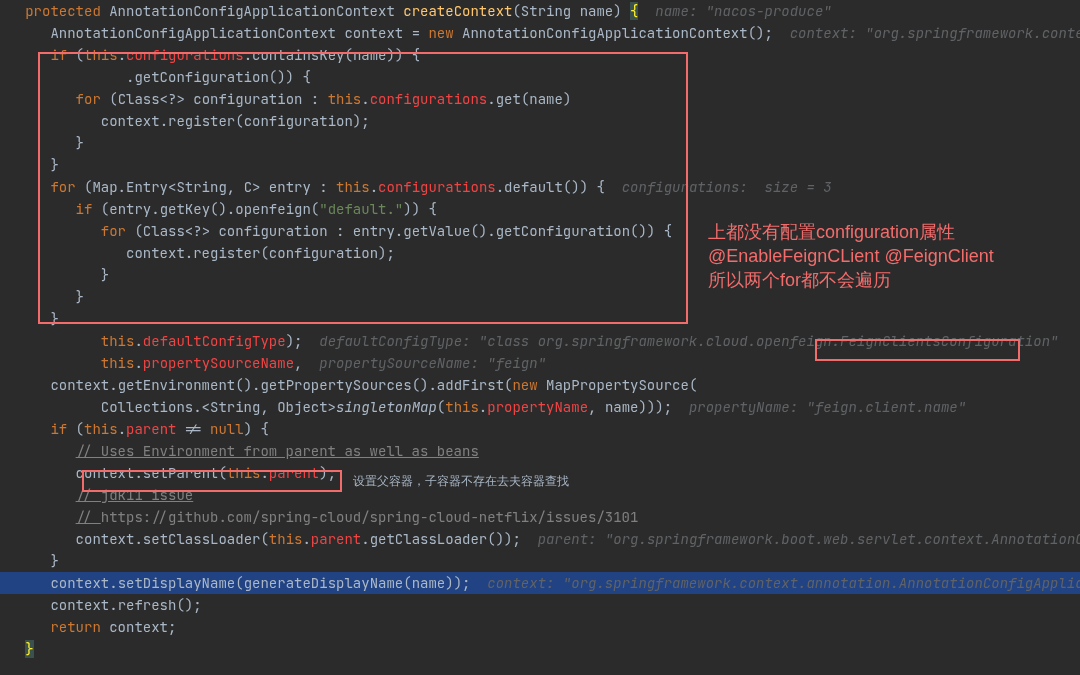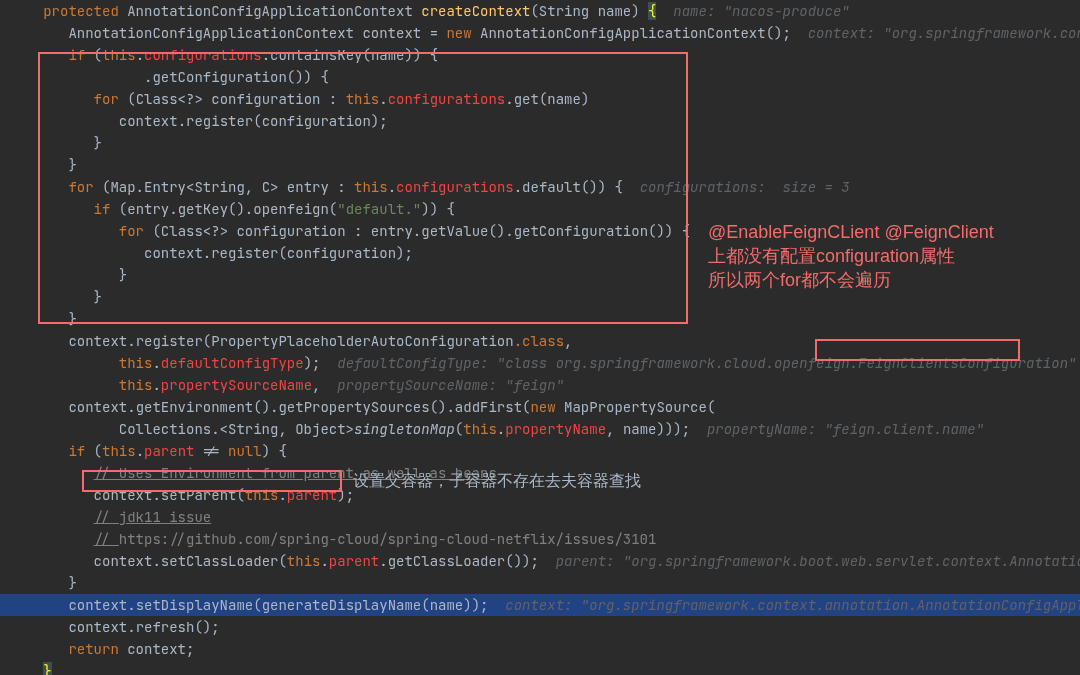--- a/index.html
+++ b/index.html
@@ -14,21 +14,20 @@
     height: 675px;
     position: relative;
     white-space: nowrap;
   }
   .code-area {
     position: relative;
     padding: 0;
   }
   .line {
     position: relative;
-    padding-left: 18px;
     height: 22px;
   }
   .line.highlighted {
     background: #214283;
   }
   .kw { color: #cc7832; }         
   .type { color: #a9b7c6; }
   .method-decl { color: #ffc66d; }
   .str { color: #6a8759; }        
   .this { color: #cc7832; }
@@ -51,39 +50,39 @@
     color: #f36c6c;
     font-size: 18px;
     line-height: 24px;
     font-family: "PingFang SC", "Microsoft YaHei", sans-serif;
     z-index: 6;
     white-space: nowrap;
   }
   .annotation-cn {
     position: absolute;
     color: #a9b7c6;
-    font-size: 16px;
+    font-size: 12px;
     line-height: 22px;
     font-family: "PingFang SC", "Microsoft YaHei", sans-serif;
     z-index: 6;
   }
   span { white-space: pre; }
 </style>
 </head>
 <body>
 
 <div class="code-area">
 
   <div class="red-box" style="left:38px; top:52px; width:650px; height:272px;"></div>
   <div class="red-box" style="left:815px; top:339px; width:205px; height:22px;"></div>
   <div class="red-box" style="left:82px; top:470px; width:260px; height:22px;"></div>
 
   <div class="annotation" style="left:708px; top:220px;">
+    <div>上都没有配置configuration属性</div>
     <div>@EnableFeignCLient @FeignClient</div>
-    <div>上都没有配置configuration属性</div>
     <div>所以两个for都不会遍历</div>
   </div>
 
   <div class="annotation-cn" style="left:353px; top:470px;">
     <span>设置父容器，子容器不存在去夫容器查找</span>
   </div>
 
   <div class="line">
     <span>   </span><span class="kw">protected</span><span> </span><span class="type">AnnotationConfigApplicationContext</span><span> </span><span class="method-decl">createContext</span><span class="punct">(</span><span class="type">String</span><span> </span><span class="param">name</span><span class="punct">)</span><span> </span><span class="brace-hl">{</span><span>  </span><span class="hint">name: "nacos-produce"</span>
   </div>
@@ -137,23 +136,20 @@
   </div>
 
   <div class="line">
     <span>         </span><span>}</span>
   </div>
 
   <div class="line">
     <span>      </span><span>}</span>
   </div>
 
-  <div class="line">
-    <span>      </span><span>context</span><span>.</span><span>register</span><span>(</span><span>PropertyPlaceholderAutoConfiguration</span><span class="kw">.class</span><span>,</span>
-  </div>
 
   <div class="line">
     <span>            </span><span class="this">this</span><span>.</span><span class="field">defaultConfigType</span><span>);  </span><span class="hint">defaultConfigType: "class org.springframework.cloud.openfeign.</span><span class="hint">FeignClientsConfiguration</span><span class="hint">"</span>
   </div>
 
   <div class="line">
     <span>            </span><span class="this">this</span><span>.</span><span class="field">propertySourceName</span><span>,  </span><span class="hint">propertySourceName: "feign"</span>
   </div>
 
   <div class="line">

